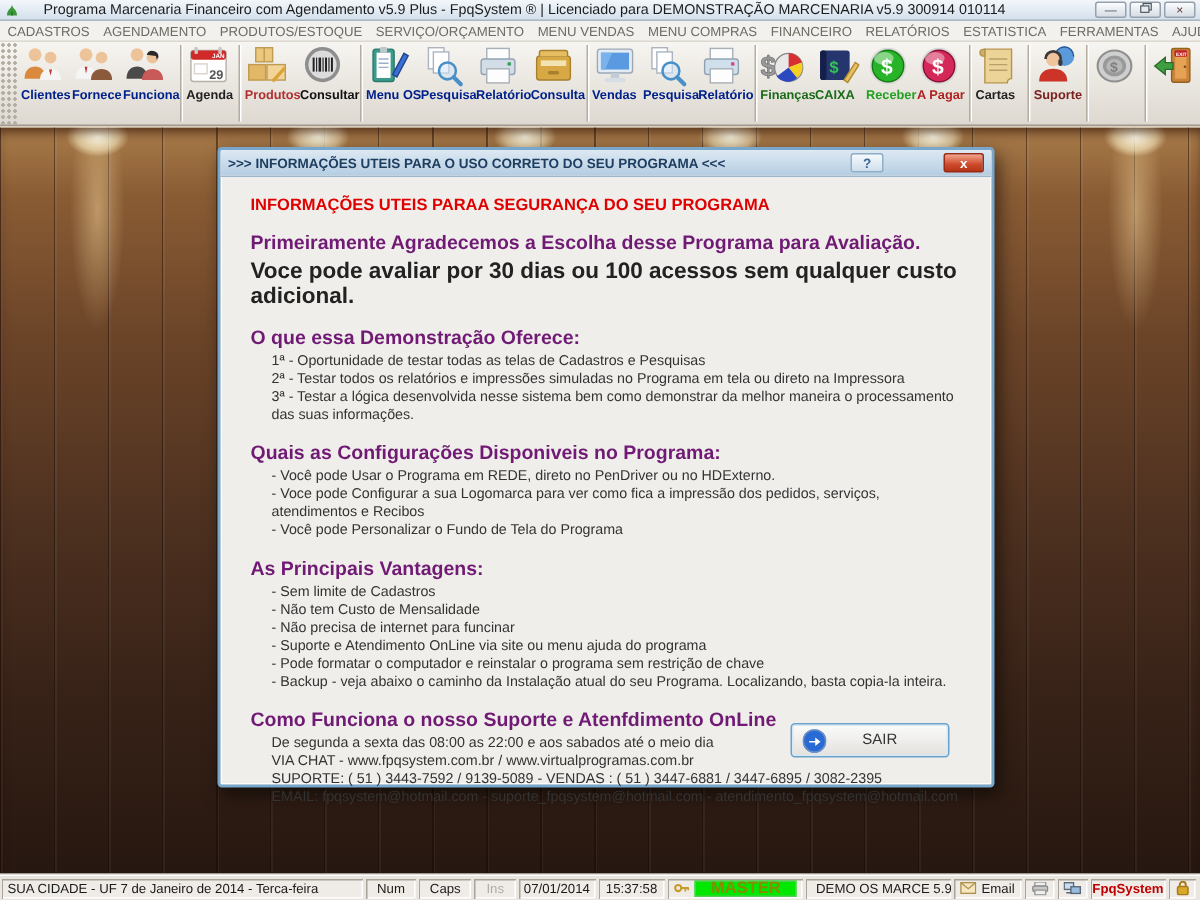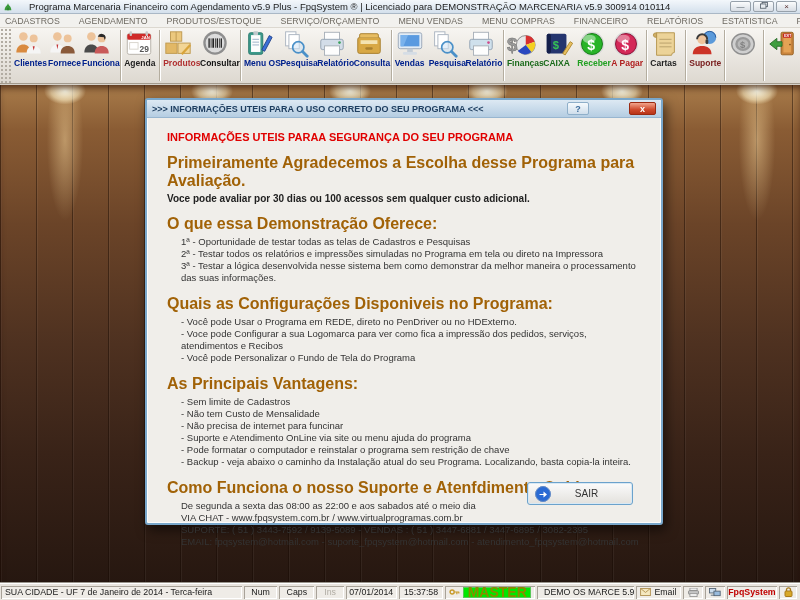--- a/index.html
+++ b/index.html
@@ -12,21 +12,21 @@
     background:linear-gradient(#f3f7fb,#d4e0ec); border-bottom:1px solid #aab8c6;
     font-size:9.5px; color:#1c1c1c; }
   .titlebar .ttext { flex:1; white-space:nowrap; overflow:hidden; }
   .winbtns { display:flex; gap:2px; }
   .winbtn { width:21px; height:11px; border:1px solid #97a1ab; border-radius:2px;
     background:linear-gradient(#fbfcfd,#d7dde4); font-size:8px; line-height:9px;
     text-align:center; color:#4a5560; cursor:pointer; }
   .winbtn.close { color:#5a3030; }
 
   
-  .menubar { height:14px; display:flex; align-items:center; gap:19px; padding:0 5px;
+  .menubar { height:14px; display:flex; align-items:center; gap:9px; padding:0 5px;
     background:#f2f1ee; border-bottom:1px solid #dcd8d0; font-size:8.8px; color:#6e6a62; }
   .mitem { white-space:nowrap; cursor:pointer; }
 
   
   .toolbar { height:56px; background:linear-gradient(#f7f5f1,#ddd8d0); border-bottom:1px solid #a39a8d;
     display:flex; align-items:flex-start; padding-left:13px; position:relative; }
   .grip { position:absolute; left:0; top:0; bottom:0; width:12px;
     background:radial-gradient(circle at 2px 2px,#b2aca2 1px,transparent 1.4px);
     background-size:4px 4px; }
   .titem { display:flex; flex-direction:column; align-items:flex-start; padding:1px 1px 0;
@@ -62,22 +62,22 @@
     background:linear-gradient(#dde9f3,#b5cde2); border-bottom:1px solid #98b6d0;
     font-size:9px; font-weight:bold; color:#1e3e60; border-radius:2px 2px 0 0;gap:37px; }
   .dlg-title .dtext { flex:1; white-space:nowrap; overflow:hidden; }
   .dlg-btn { width:22px; height:13px; margin-left:3px; border-radius:2px; font-size:9px;
     line-height:12px; text-align:center; cursor:pointer; }
   .dlg-help { background:linear-gradient(#f6fafd,#cfdeeb); border:1px solid #8fafc9; color:#3a6a9a; font-weight:bold; }
   .dlg-close { width:27px; background:linear-gradient(#f2a58c,#cf4a2c 60%,#b83418); border:1px solid #9a2a12;
     color:#fff; font-weight:bold; }
   .dlg-body { position:relative; height:407px; padding:13px 20px 0 20px; color:#222; }
   .red-heading { font-size:11px; font-weight:bold; color:#e00000; }
-  .sec-heading { font-size:16px; font-weight:bold; color:#a16207; margin-top:11px; }
-  .sub-bold { font-size:10px; font-weight:bold; margin-top:3px; }
+  .sec-heading { font-size:13px; font-weight:bold; color:#701a75; margin-top:11px; }
+  .sub-bold { font-size:15px; font-weight:bold; margin-top:3px; }
   .line { font-size:9.5px; line-height:12px; color:#333; }
   .indent { margin-left:14px; }
   .mt2 { margin-top:2px; } .mt3 { margin-top:3px; }
   .path-red { font-size:9.5px; font-weight:bold; color:#e03030; margin-left:14px; margin-top:1px; }
   .sair-btn { position:absolute; right:28px; bottom:20px; width:106px; height:23px;
     display:flex; align-items:center; border:1px solid #6ba2cc; border-radius:3px;
     background:linear-gradient(#fbfbfb,#e3e1dd); box-shadow:0 0 0 1px #d8e8f4 inset;
     cursor:pointer; }
   .sair-btn .arrow { margin:0 8px 0 7px; }
   .sair-btn .slabel { flex:1; text-align:center; margin-right:18px; font-size:10px; color:#333; }
@@ -85,21 +85,21 @@
   
   .statusbar { position:absolute; left:0; bottom:0; right:0; height:17px; background:#e9e5df;
     border-top:1px solid #fff; box-shadow:0 -1px 0 #9a958c; display:flex; align-items:center;
     padding:1px 1px; font-size:8.8px; color:#1a1a1a; }
   .spanel { height:13px; margin-right:2px; display:flex; align-items:center; gap:3px;
     padding:0 4px; background:#efecе7; background:#efece7; white-space:nowrap; overflow:hidden;
     box-shadow: inset 1px 1px 0 #a8a298, inset -1px -1px 0 #fff; }
   .dim { color:#b0aca4; }
   .master-box { flex:1; height:11px; background:#00e800; border:1px solid #58c858;
     display:flex; align-items:center; justify-content:center;
-    font-weight:bold; font-size:14px; color:#8a8a00; }
+    font-weight:bold; font-size:11px; color:#8a8a00; }
   .brand-red { color:#c00000; }
 </style>
 </head>
 <body>
 
 <div class="screen">
 
   <div class="titlebar">
     <svg width="10" height="10" viewBox="0 0 12 12">
         <path d="M2 10 C2 5 5 5 6 1.5 C7 5 10 5 10 10z" fill="#3a9a3a"></path>

